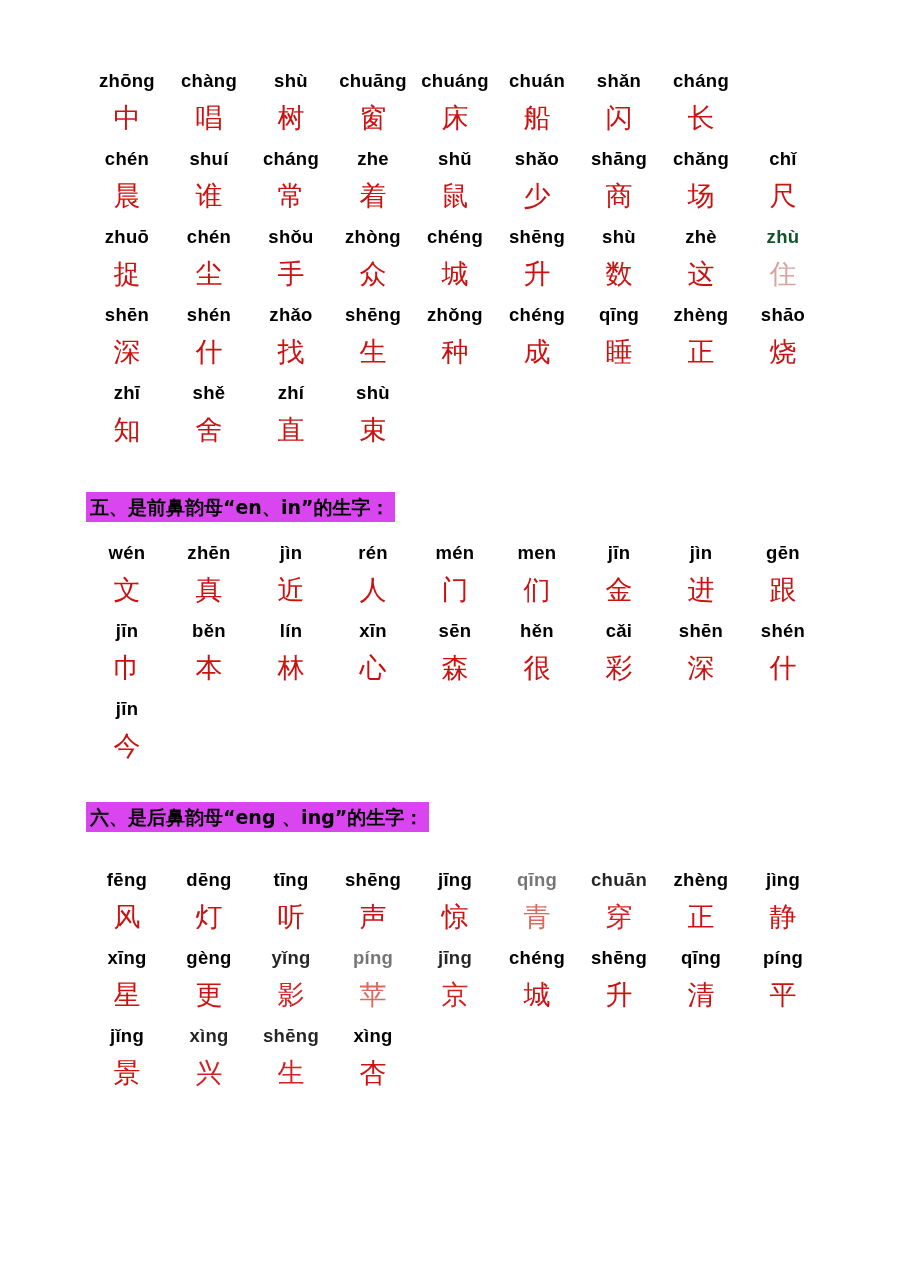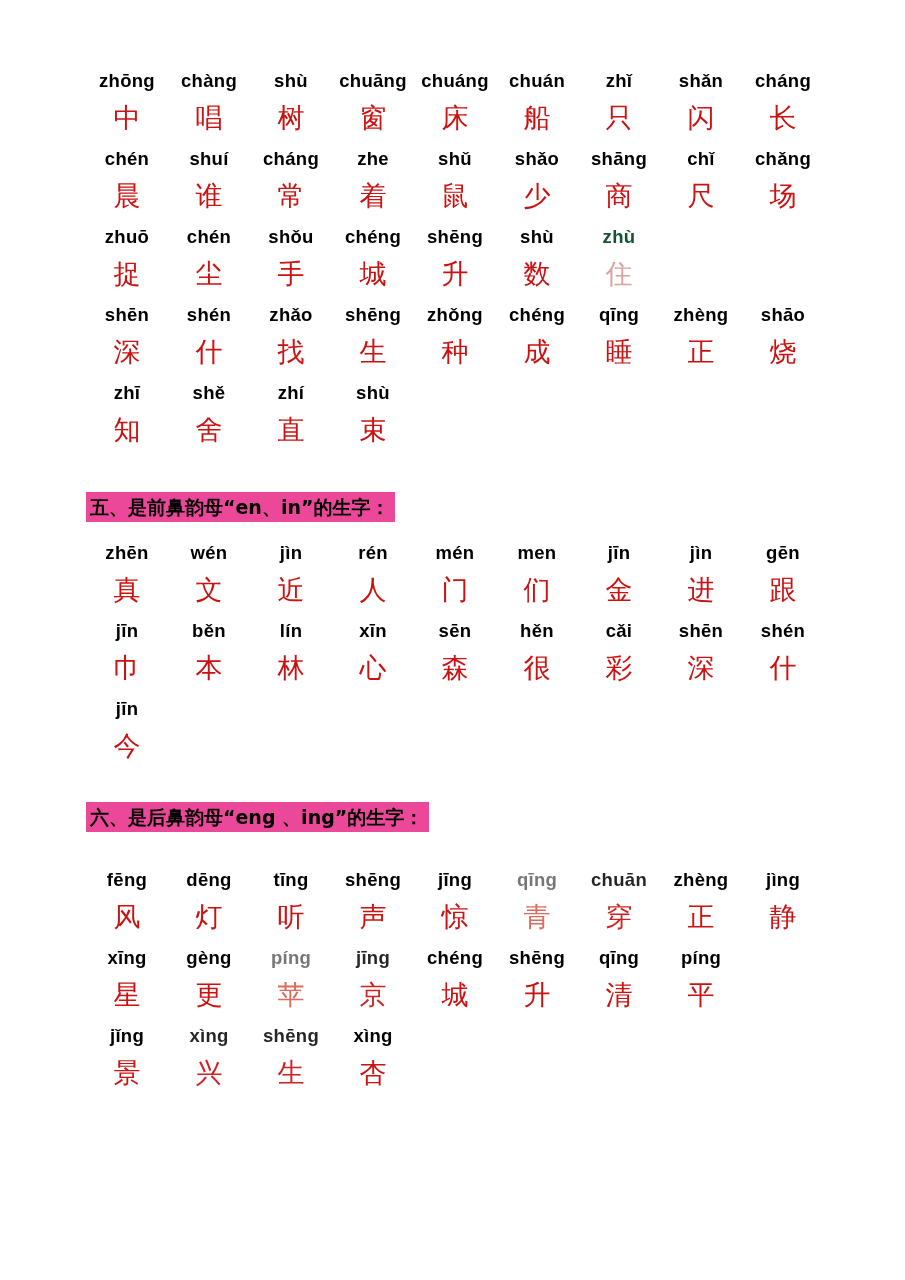--- a/index.html
+++ b/index.html
@@ -79,21 +79,21 @@
     opacity: 0.92;
     filter: blur(0.25px);
   }
   .char-cell.empty .pinyin,
   .char-cell.empty .hanzi { visibility: hidden; }
 
   
   .section-heading {
     position: absolute;
     left: 86px;
-    background: #ec4899;
+    background: #d946ef;
     font-family: "DejaVu Sans", "Liberation Sans", sans-serif;
     font-size: 19px;
     font-weight: bold;
     color: #000000;
     line-height: 30px;
     height: 30px;
     padding: 0 6px 0 4px;
     white-space: nowrap;
     box-sizing: border-box;
   }
@@ -123,24 +123,20 @@
         </div>
         <div class="char-cell">
           <div class="pinyin">chuáng</div>
           <div class="hanzi">床</div>
         </div>
         <div class="char-cell">
           <div class="pinyin">chuán</div>
           <div class="hanzi">船</div>
         </div>
         <div class="char-cell">
-          <div class="pinyin">zhǐ</div>
-          <div class="hanzi">只</div>
-        </div>
-        <div class="char-cell">
           <div class="pinyin">shǎn</div>
           <div class="hanzi">闪</div>
         </div>
         <div class="char-cell">
           <div class="pinyin">cháng</div>
           <div class="hanzi">长</div>
         </div>
       </div>
       <div class="char-row">
         <div class="char-cell">
@@ -165,52 +161,60 @@
         </div>
         <div class="char-cell">
           <div class="pinyin">shǎo</div>
           <div class="hanzi">少</div>
         </div>
         <div class="char-cell">
           <div class="pinyin">shāng</div>
           <div class="hanzi">商</div>
         </div>
         <div class="char-cell">
+          <div class="pinyin">chǎng</div>
+          <div class="hanzi">场</div>
+        </div>
+        <div class="char-cell">
           <div class="pinyin">chǐ</div>
           <div class="hanzi">尺</div>
         </div>
-        <div class="char-cell">
-          <div class="pinyin">chǎng</div>
-          <div class="hanzi">场</div>
-        </div>
       </div>
       <div class="char-row">
         <div class="char-cell">
           <div class="pinyin">zhuō</div>
           <div class="hanzi">捉</div>
         </div>
         <div class="char-cell">
           <div class="pinyin">chén</div>
           <div class="hanzi">尘</div>
         </div>
         <div class="char-cell">
           <div class="pinyin">shǒu</div>
           <div class="hanzi">手</div>
         </div>
         <div class="char-cell">
+          <div class="pinyin">zhòng</div>
+          <div class="hanzi">众</div>
+        </div>
+        <div class="char-cell">
           <div class="pinyin">chéng</div>
           <div class="hanzi">城</div>
         </div>
         <div class="char-cell">
           <div class="pinyin">shēng</div>
           <div class="hanzi">升</div>
         </div>
         <div class="char-cell">
           <div class="pinyin">shù</div>
           <div class="hanzi">数</div>
+        </div>
+        <div class="char-cell">
+          <div class="pinyin">zhè</div>
+          <div class="hanzi">这</div>
         </div>
         <div class="char-cell faded">
           <div class="pinyin">zhù</div>
           <div class="hanzi">住</div>
         </div>
       </div>
       <div class="char-row">
         <div class="char-cell">
           <div class="pinyin">shēn</div>
           <div class="hanzi">深</div>
@@ -286,26 +290,26 @@
           <div class="hanzi"></div>
         </div>
       </div>
     </div>
 
   <div class="section-heading" id="heading-1" style="top:492px;">五、是前鼻韵母“en、in”的生字：</div>
 
   <div class="char-block" id="block-1" style="top:540px;">
       <div class="char-row">
         <div class="char-cell">
+          <div class="pinyin">wén</div>
+          <div class="hanzi">文</div>
+        </div>
+        <div class="char-cell">
           <div class="pinyin">zhēn</div>
           <div class="hanzi">真</div>
-        </div>
-        <div class="char-cell">
-          <div class="pinyin">wén</div>
-          <div class="hanzi">文</div>
         </div>
         <div class="char-cell">
           <div class="pinyin">jìn</div>
           <div class="hanzi">近</div>
         </div>
         <div class="char-cell">
           <div class="pinyin">rén</div>
           <div class="hanzi">人</div>
         </div>
         <div class="char-cell">
@@ -450,20 +454,24 @@
       </div>
       <div class="char-row">
         <div class="char-cell">
           <div class="pinyin">xīng</div>
           <div class="hanzi">星</div>
         </div>
         <div class="char-cell">
           <div class="pinyin">gèng</div>
           <div class="hanzi">更</div>
         </div>
+        <div class="char-cell smudge">
+          <div class="pinyin">yǐng</div>
+          <div class="hanzi">影</div>
+        </div>
         <div class="char-cell degraded">
           <div class="pinyin">píng</div>
           <div class="hanzi">苹</div>
         </div>
         <div class="char-cell smudge">
           <div class="pinyin">jīng</div>
           <div class="hanzi">京</div>
         </div>
         <div class="char-cell">
           <div class="pinyin">chéng</div>

